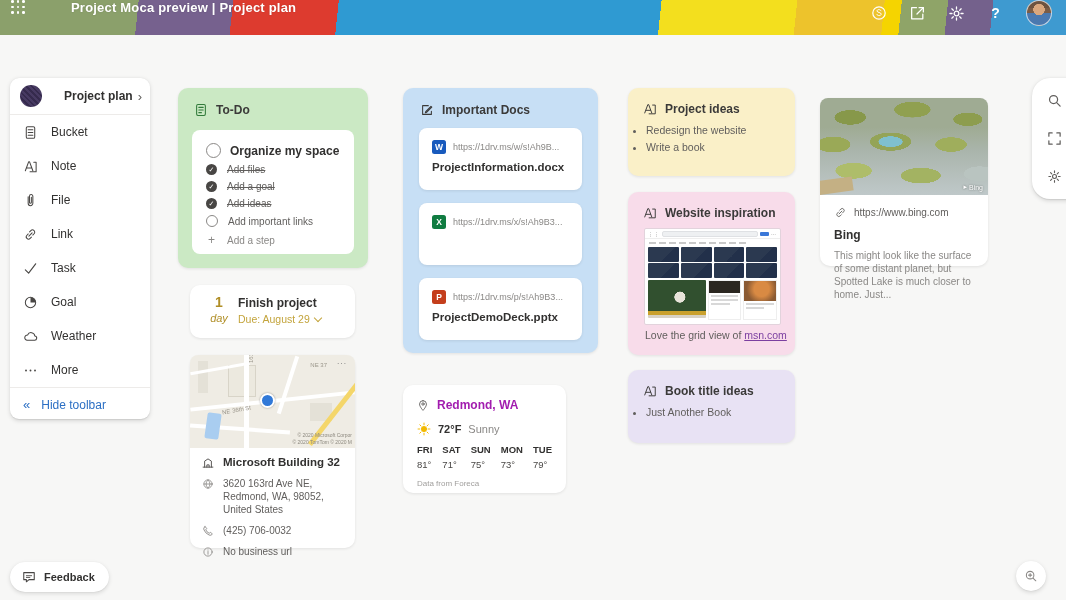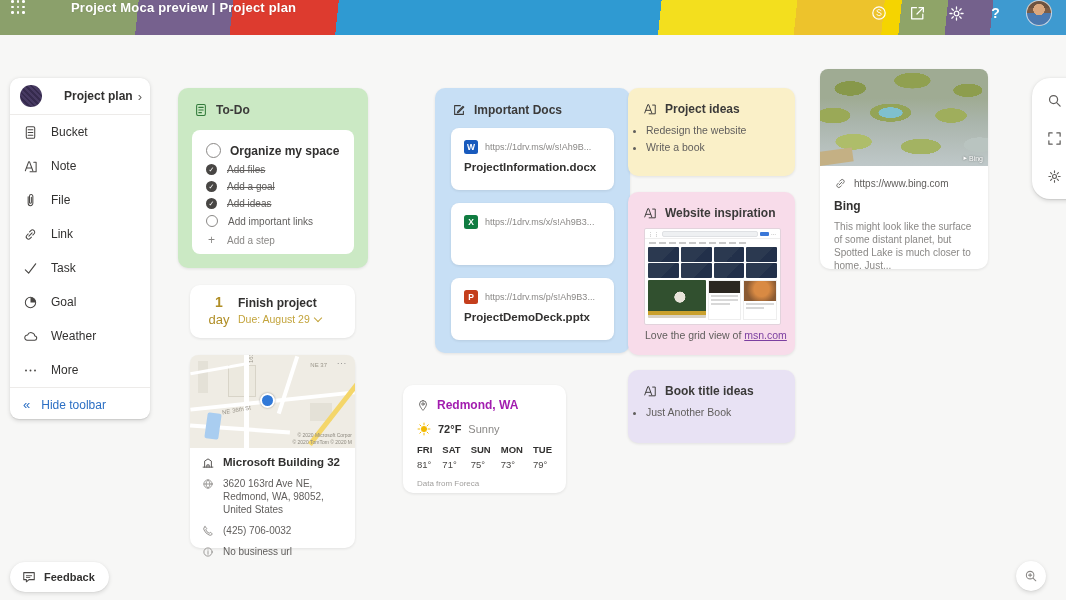--- a/index.html
+++ b/index.html
@@ -78,21 +78,21 @@
   .td-done .txt{font-size:10px;color:#605e5c;text-decoration:line-through;margin-left:10px;}
   .td-open .circ{width:10px;height:10px;border:1.2px solid #8a8886;border-radius:50%;}
   .td-open .txt{font-size:10px;color:#605e5c;margin-left:10px;}
   .td-add .plus{font-size:12px;color:#8a8886;width:11px;text-align:center;}
   .td-add .txt{font-size:10px;color:#8a8886;margin-left:10px;}
 
   
   #goal-card{left:190px;top:285px;width:165px;height:53px;background:#fff;}
   #goal-num{position:absolute;left:17px;top:10px;width:24px;text-align:center;}
   #goal-num .n{font-size:14px;font-weight:bold;color:#b08e26;line-height:14px;}
-  #goal-num .u{font-size:13px;color:#b08e26;margin-top:3px;}
+  #goal-num .u{font-size:11px;color:#b08e26;margin-top:3px;font-style:italic;}
   #goal-title{position:absolute;left:48px;top:11px;font-size:12px;font-weight:bold;color:#323130;}
   #goal-due{position:absolute;left:48px;top:28px;font-size:10.5px;color:#c3a43c;display:flex;align-items:center;gap:5px;cursor:pointer;}
   .chev-down{width:5px;height:5px;border-right:1.3px solid #c3a43c;border-bottom:1.3px solid #c3a43c;
     transform:rotate(45deg);margin-top:-3px;}
 
   
   #map-card{left:190px;top:355px;width:165px;height:193px;background:#fff;}
   #map-img{position:absolute;left:0;top:0;width:165px;height:93px;border-radius:8px 8px 0 0;
     background:#efece4;overflow:hidden;}
   .road{position:absolute;background:#fff;}
@@ -107,21 +107,21 @@
   #map-lbl-ne36{left:32px;top:52px;transform:rotate(-10deg);}
   #map-lbl-ne37{right:28px;top:7px;}
   #map-dots{position:absolute;right:8px;top:5px;font-size:7px;color:#777;letter-spacing:1px;}
   #map-copy{position:absolute;right:3px;bottom:2px;font-size:5px;color:#8d897f;text-align:right;line-height:7px;}
   .mrow{display:flex;padding:0 12px;margin-top:8px;align-items:flex-start;gap:9px;}
   .mrow svg{flex:0 0 12px;margin-top:1px;}
   .mrow .t{font-size:10px;color:#605e5c;line-height:13px;}
   #m-name{font-size:11.5px;font-weight:bold;color:#323130;}
 
   
-  #docs-card{left:403px;top:88px;width:195px;height:265px;background:#c7dff5;margin-left:32px;}
+  #docs-card{left:403px;top:88px;width:195px;height:265px;background:#c7dff5;}
   #docs-card .card-head{padding:15px 0 0 17px;}
   .doc-tile{position:absolute;left:16px;width:163px;height:62px;background:#fff;border-radius:8px;cursor:pointer;}
   .doc-url{display:flex;align-items:center;gap:7px;padding:12px 0 0 13px;}
   .doc-url .u{font-size:9px;color:#8a8886;white-space:nowrap;overflow:hidden;max-width:115px;}
   .doc-name{font-size:11.5px;font-weight:bold;color:#323130;padding:7px 7px 0 13px;}
   .ficon{width:14px;height:14px;border-radius:2.5px;color:#fff;font-size:8.5px;font-weight:bold;
     display:flex;align-items:center;justify-content:center;flex:0 0 14px;}
   .f-word{background:#185abd;}
   .f-excel{background:#107c41;}
   .f-ppt{background:#c43e1c;}
@@ -164,21 +164,21 @@
   #msn-art{width:32px;height:38px;background:#fff;border:1px solid #eee;}
   #msn-art .img{height:12px;background:#2a2620;}
   #msn-art .ln{height:2px;background:#d8d8d8;margin:2px 2px 0 2px;}
   #msn-card3{width:32px;height:38px;background:#fff;border:1px solid #eee;}
   #msn-card3 .img{height:20px;background:radial-gradient(circle at 55% 40%,#d98a43 0 35%,#8a5a33 70%);}
   #msn-card3 .ln{height:2px;background:#d8d8d8;margin:2px 2px 0 2px;}
   #insp-caption{position:absolute;left:17px;top:137px;font-size:10.5px;color:#605e5c;}
   #insp-caption a{color:#7b3fa0;text-decoration:underline;cursor:pointer;}
 
   
-  #bing-card{left:820px;top:69px;width:168px;height:200px;background:#fff;}
+  #bing-card{left:820px;top:98px;width:168px;height:168px;background:#fff;}
   #bing-img{position:absolute;left:0;top:0;width:168px;height:97px;border-radius:8px 8px 0 0;overflow:hidden;
     background:
       radial-gradient(ellipse 26px 12px at 18% 20%, #87984a 0 60%, rgba(0,0,0,0) 61%),
       radial-gradient(ellipse 30px 13px at 55% 12%, #90a050 0 60%, rgba(0,0,0,0) 61%),
       radial-gradient(ellipse 24px 11px at 88% 22%, #8d9d4e 0 60%, rgba(0,0,0,0) 61%),
       radial-gradient(ellipse 28px 13px at 8% 48%, #9aa957 0 60%, rgba(0,0,0,0) 61%),
       radial-gradient(ellipse 34px 15px at 42% 45%, #7fc0ce 0 35%, #94a457 36% 60%, rgba(0,0,0,0) 61%),
       radial-gradient(ellipse 26px 12px at 78% 48%, #9fae5c 0 60%, rgba(0,0,0,0) 61%),
       radial-gradient(ellipse 30px 13px at 20% 75%, #aebd6a 0 60%, rgba(0,0,0,0) 61%),
       radial-gradient(ellipse 36px 14px at 60% 80%, #a3b362 0 55%, rgba(0,0,0,0) 56%),

